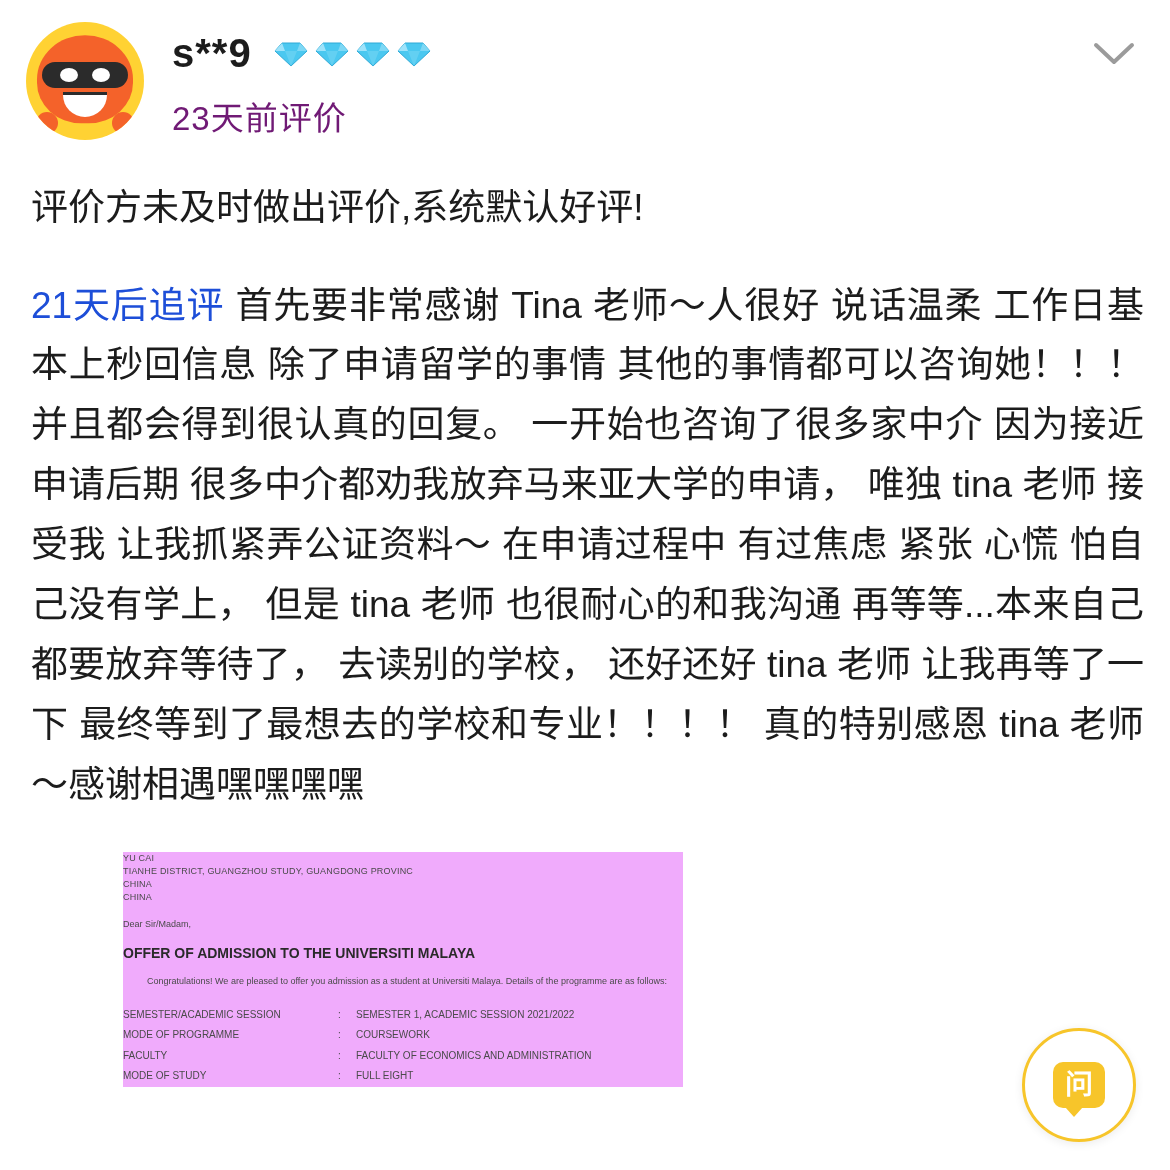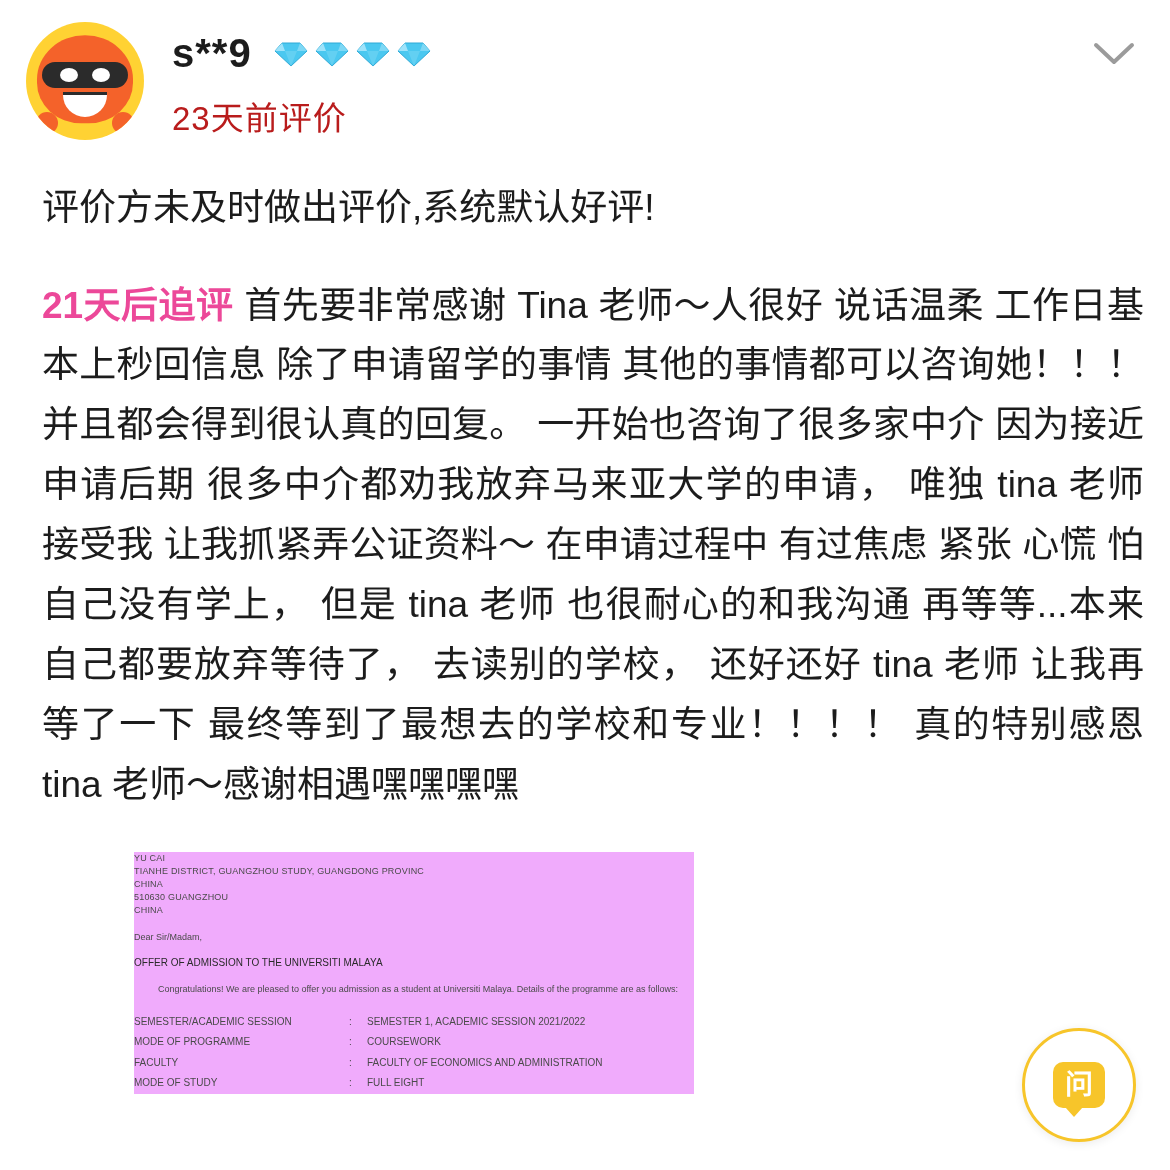--- a/index.html
+++ b/index.html
@@ -110,76 +110,76 @@
   }
   .diamond {
     width: 34px;
     height: 26px;
     position: relative;
   }
   .diamond svg { display: block; }
   .review-time {
     margin-top: 16px;
     font-size: 33px;
-    color: #b91c1c;
+    color: #701a75;
     letter-spacing: 1px;
   }
   .chevron {
     position: absolute;
     right: 34px;
     top: 38px;
     width: 44px;
     height: 30px;
     cursor: pointer;
   }
 
   
   .review-body {
-    padding: 14px 26px 0 42px;
+    padding: 14px 26px 0 31px;
     box-sizing: border-box;
   }
   .first-comment {
     font-size: 37px;
     line-height: 1.5;
     color: #1c1c1c;
     margin: 26px 0 0 0;
   }
   .append-block {
     margin-top: 40px;
     font-size: 37px;
     line-height: 1.62;
     color: #1c1c1c;
     text-align: justify;
   }
   .append-tag {
-    color: #ec4899;
-    font-weight: bold;
+    color: #1d4ed8;
+    font-weight: normal;
   }
 
   
   .doc-wrap {
     margin: 30px 0 0 92px;
     width: 560px;
     background: #f0abfc;
   }
   .doc {
     font-family: "Liberation Sans", "DejaVu Sans", sans-serif;
     color: #4a4a4a;
     font-size: 9px;
     line-height: 1.45;
     transform-origin: top left;
   }
   .doc .addr { margin-bottom: 14px; }
   .doc .addr div { letter-spacing: .2px; }
   .doc .salut { margin-bottom: 12px; }
   .doc .offer-title {
-    font-weight: normal;
+    font-weight: bold;
     color: #2a2a2a;
     margin-bottom: 12px;
-    font-size: 10px;
+    font-size: 14px;
   }
   .doc .congrats { margin-bottom: 16px; max-width: 540px; margin-left: 24px; }
   .doc table {
     border-collapse: collapse;
     width: 100%;
     font-size: 10px;
   }
   .doc table td {
     padding: 3px 0;
     vertical-align: top;
@@ -300,21 +300,20 @@
   <p class="append-block">
     <span class="append-tag">21天后追评</span><span> 首先要非常感谢 Tina 老师～人很好 说话温柔 工作日基本上秒回信息 除了申请留学的事情  其他的事情都可以咨询她！！！ 并且都会得到很认真的回复。 一开始也咨询了很多家中介 因为接近申请后期 很多中介都劝我放弃马来亚大学的申请， 唯独 tina 老师 接受我 让我抓紧弄公证资料～ 在申请过程中 有过焦虑 紧张 心慌 怕自己没有学上， 但是 tina 老师 也很耐心的和我沟通 再等等...本来自己都要放弃等待了， 去读别的学校， 还好还好 tina 老师 让我再等了一下 最终等到了最想去的学校和专业！！！！ 真的特别感恩 tina 老师～感谢相遇嘿嘿嘿嘿</span>
   </p>
 
   <div class="doc-wrap">
     <div class="doc">
       <div class="addr">
         <div>YU CAI</div>
         <div>TIANHE DISTRICT, GUANGZHOU STUDY, GUANGDONG PROVINC</div>
         <div>CHINA</div>
-        <div>510630 GUANGZHOU</div>
         <div>CHINA</div>
       </div>
       <div class="salut">Dear Sir/Madam,</div>
       <div class="offer-title">OFFER OF ADMISSION TO THE UNIVERSITI MALAYA</div>
       <div class="congrats">Congratulations! We are pleased to offer you admission as a student at Universiti Malaya. Details of the programme are as follows:</div>
       <table>
         <tbody>
             <tr>
           <td class="k">SEMESTER/ACADEMIC SESSION</td>
           <td class="c">:</td>

